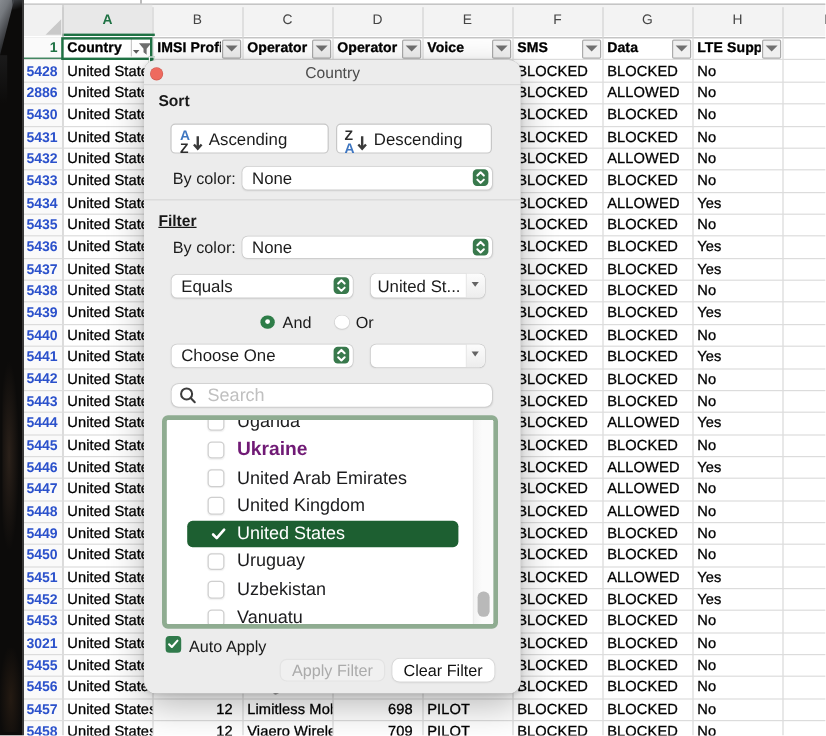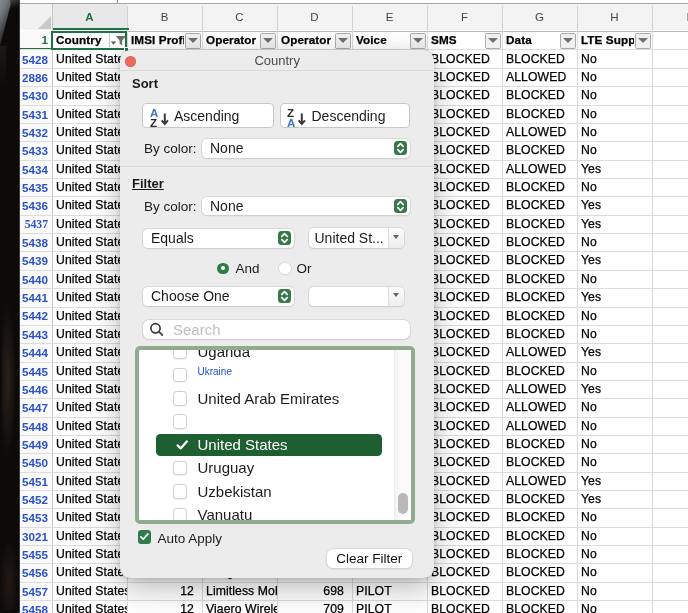--- a/index.html
+++ b/index.html
@@ -67,21 +67,21 @@
 <div class="rn" style="top:31.35px;height:18.199999999999996px;line-height:18.199999999999996px;color:#1f7244;">1</div>
 <div class="rn" style="top:49.55px;height:18.352px;line-height:19.352px;">5428</div>
 <div class="rn" style="top:67.902px;height:18.352px;line-height:19.352px;">2886</div>
 <div class="rn" style="top:86.25399999999999px;height:18.352px;line-height:19.352px;">5430</div>
 <div class="rn" style="top:104.606px;height:18.352px;line-height:19.352px;">5431</div>
 <div class="rn" style="top:122.958px;height:18.352px;line-height:19.352px;">5432</div>
 <div class="rn" style="top:141.31px;height:18.352px;line-height:19.352px;">5433</div>
 <div class="rn" style="top:159.66199999999998px;height:18.352px;line-height:19.352px;">5434</div>
 <div class="rn" style="top:178.014px;height:18.352px;line-height:19.352px;">5435</div>
 <div class="rn" style="top:196.36599999999999px;height:18.352px;line-height:19.352px;">5436</div>
-<div class="rn" style="top:214.71800000000002px;height:18.352px;line-height:19.352px;font-family:Liberation Serif, serif;">5437</div>
+<div class="rn" style="top:214.71800000000002px;height:18.352px;line-height:19.352px;">5437</div>
 <div class="rn" style="top:233.07px;height:18.352px;line-height:19.352px;">5438</div>
 <div class="rn" style="top:251.42200000000003px;height:18.352px;line-height:19.352px;">5439</div>
 <div class="rn" style="top:269.774px;height:18.352px;line-height:19.352px;">5440</div>
 <div class="rn" style="top:288.126px;height:18.352px;line-height:19.352px;">5441</div>
 <div class="rn" style="top:306.478px;height:18.352px;line-height:19.352px;">5442</div>
 <div class="rn" style="top:324.83000000000004px;height:18.352px;line-height:19.352px;">5443</div>
 <div class="rn" style="top:343.182px;height:18.352px;line-height:19.352px;">5444</div>
 <div class="rn" style="top:361.534px;height:18.352px;line-height:19.352px;">5445</div>
 <div class="rn" style="top:379.886px;height:18.352px;line-height:19.352px;">5446</div>
 <div class="rn" style="top:398.238px;height:18.352px;line-height:19.352px;">5447</div>
@@ -382,38 +382,40 @@
     <circle cx="6.5" cy="6.3" r="4.6" stroke="#3c3c3c" stroke-width="1.7" fill="none"></circle>
     <path d="M9.9 9.7 L13.3 13.2" stroke="#3c3c3c" stroke-width="1.7" stroke-linecap="round"></path>
   </svg>
   <div class="abs" style="left:30px;top:0;line-height:19.8px;font-size:15px;color:#c0c0c0;">Search</div>
 </div>
 <div class="abs" style="left:14.5px;top:295.8px;width:280px;height:178.6px;
   border:4px solid #8fac91;border-radius:5px;background:#fff;box-sizing:border-box;overflow:hidden;">
 <div class="cbx" style="left:34.0px;top:-5.100000000000023px;"></div>
 <div class="abs" style="left:59.0px;top:-6.600000000000023px;font-size:15px;color:#1c1c1e;">Uganda</div>
 <div class="cbx" style="left:34.0px;top:18.19999999999999px;"></div>
-<div class="abs" style="left:59.0px;top:16.69999999999999px;font-size:10px;color:#1d4ed8;">Ukraine</div>
+<div class="abs" style="left:59.0px;top:16.69999999999999px;font-size:16px;color:#701a75;font-weight:bold;">Ukraine</div>
 <div class="cbx" style="left:34.0px;top:41.5px;"></div>
 <div class="abs" style="left:59.0px;top:40.0px;font-size:15px;color:#1c1c1e;">United Arab Emirates</div>
 <div class="cbx" style="left:34.0px;top:64.79999999999995px;"></div>
+<div class="abs" style="left:59.0px;top:63.299999999999955px;font-size:15px;color:#1c1c1e;">United Kingdom</div>
 <div class="abs" style="left:17.0px;top:84.59999999999997px;width:226px;height:22px;background:#1d5f31;border-radius:4.5px;"></div>
         <svg class="abs" style="left:36.0px;top:88.59999999999997px;" width="15" height="14" viewBox="0 0 15 14">
           <path d="M2.6 7.4 L5.6 10.4 L11.8 3.4" stroke="#fff" stroke-width="2.2" fill="none" stroke-linecap="round" stroke-linejoin="round"></path>
         </svg>
         <div class="abs" style="left:59.0px;top:86.59999999999997px;font-size:15px;color:#fff;">United States</div>
 <div class="cbx" style="left:34.0px;top:111.39999999999998px;"></div>
 <div class="abs" style="left:59.0px;top:109.89999999999998px;font-size:15px;color:#1c1c1e;">Uruguay</div>
 <div class="cbx" style="left:34.0px;top:134.7px;"></div>
 <div class="abs" style="left:59.0px;top:133.2px;font-size:15px;color:#1c1c1e;">Uzbekistan</div>
 <div class="cbx" style="left:34.0px;top:158.0px;"></div>
 <div class="abs" style="left:59.0px;top:156.5px;font-size:15px;color:#1c1c1e;">Vanuatu</div>
 <div class="abs" style="left:255.0px;top:0;width:17px;height:169.4px;background:linear-gradient(90deg,#f3f3f3,#fbfbfb 40%);border-left:1px solid #ececec;height:170.6px;"></div>
 <div class="abs" style="left:259.8px;top:143.89999999999998px;width:9.4px;height:20.6px;border-radius:4.7px;background:#b9b9b9;"></div>
 </div>
 <div class="abs" style="left:17.599999999999994px;top:479.99999999999994px;width:13.8px;height:13.8px;background:#307a4b;border-radius:3.2px;">
   <svg class="abs" style="left:1.6px;top:2px;" width="11" height="10" viewBox="0 0 11 10">
     <path d="M1.9 4.9 L4.2 7.2 L8.9 1.9" stroke="#fff" stroke-width="1.7" fill="none" stroke-linecap="round" stroke-linejoin="round"></path>
   </svg>
 </div>
 <div class="abs" style="left:37.5px;top:480.8px;font-size:13.5px;color:#1b1b1b;">Auto Apply</div>
+<div class="abs" style="left:113px;top:498.8px;width:88px;height:19.2px;background:#f0f0f0;border:1px solid #e3e3e3;border-radius:6px;box-sizing:border-box;text-align:center;line-height:17.2px;font-size:13.5px;color:#ababab;">Apply Filter</div>
 <div class="abs" style="left:206.5px;top:498.8px;width:85.5px;height:19.2px;background:#fff;border-radius:6px;box-sizing:border-box;text-align:center;line-height:19.2px;font-size:13.5px;color:#111;box-shadow:0 0 0 0.6px #d6d6d6, 0 0.5px 2px rgba(0,0,0,0.16);">Clear Filter</div>
 </div>
 </div>
 </body></html>

